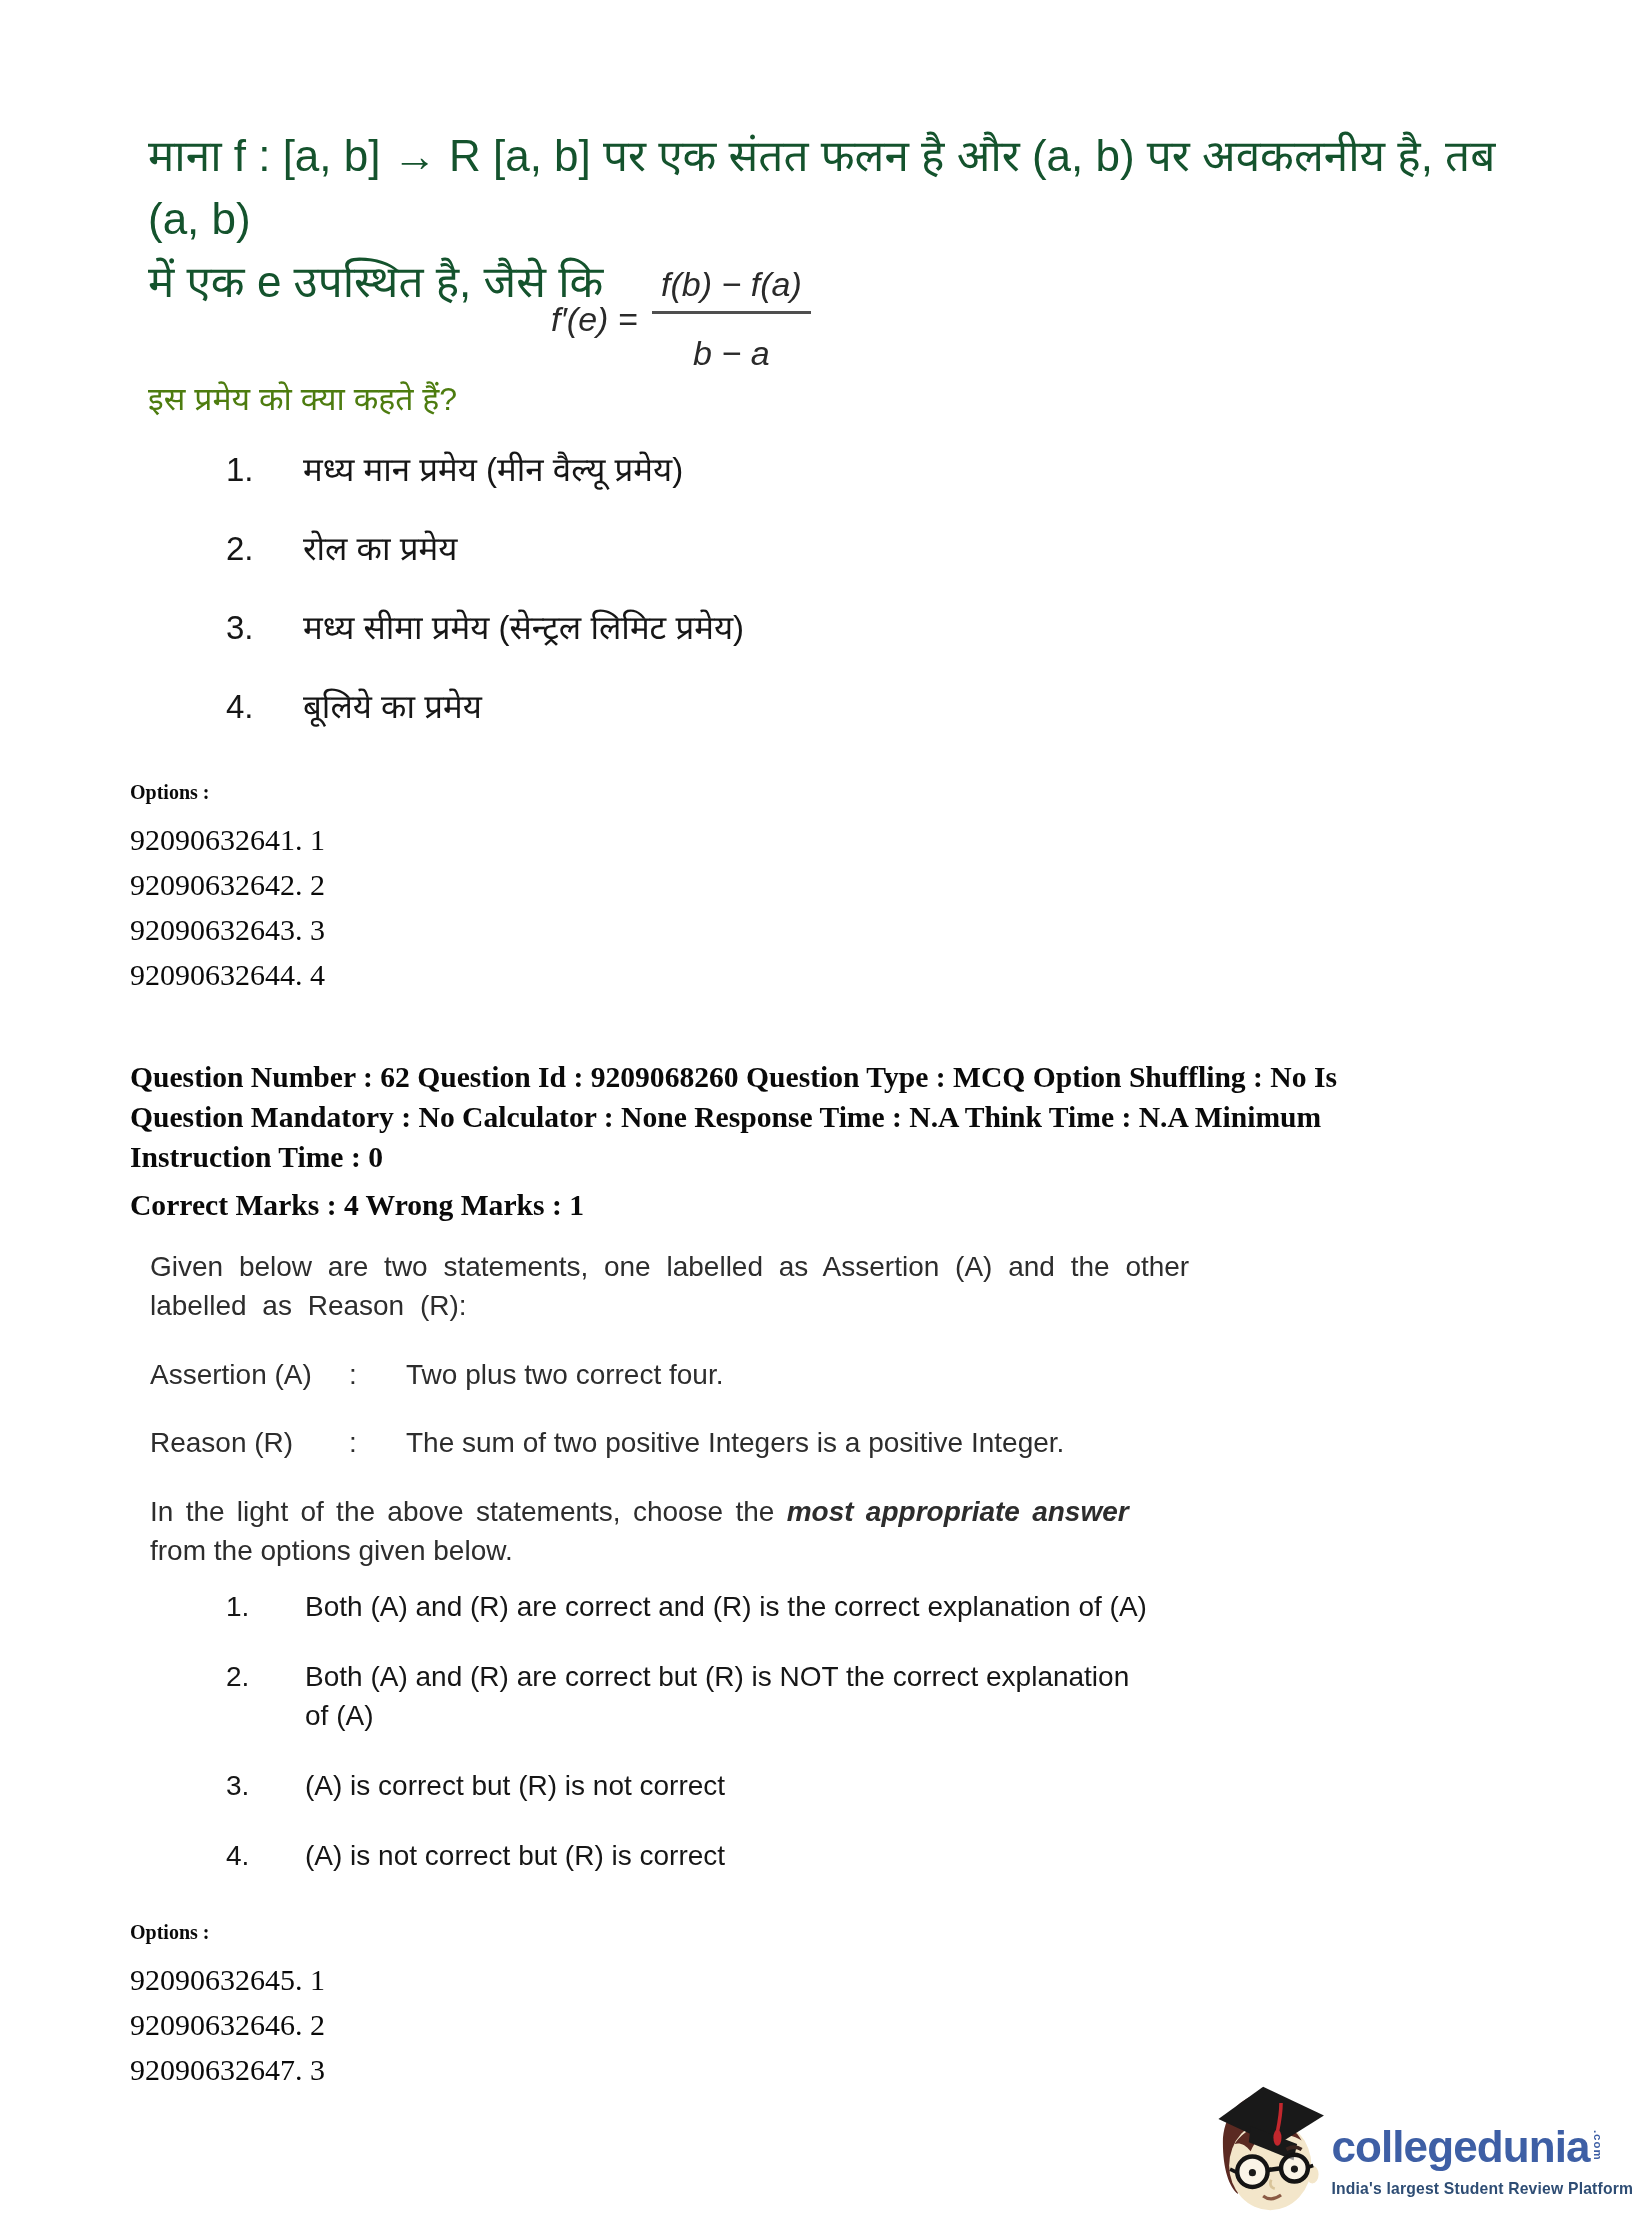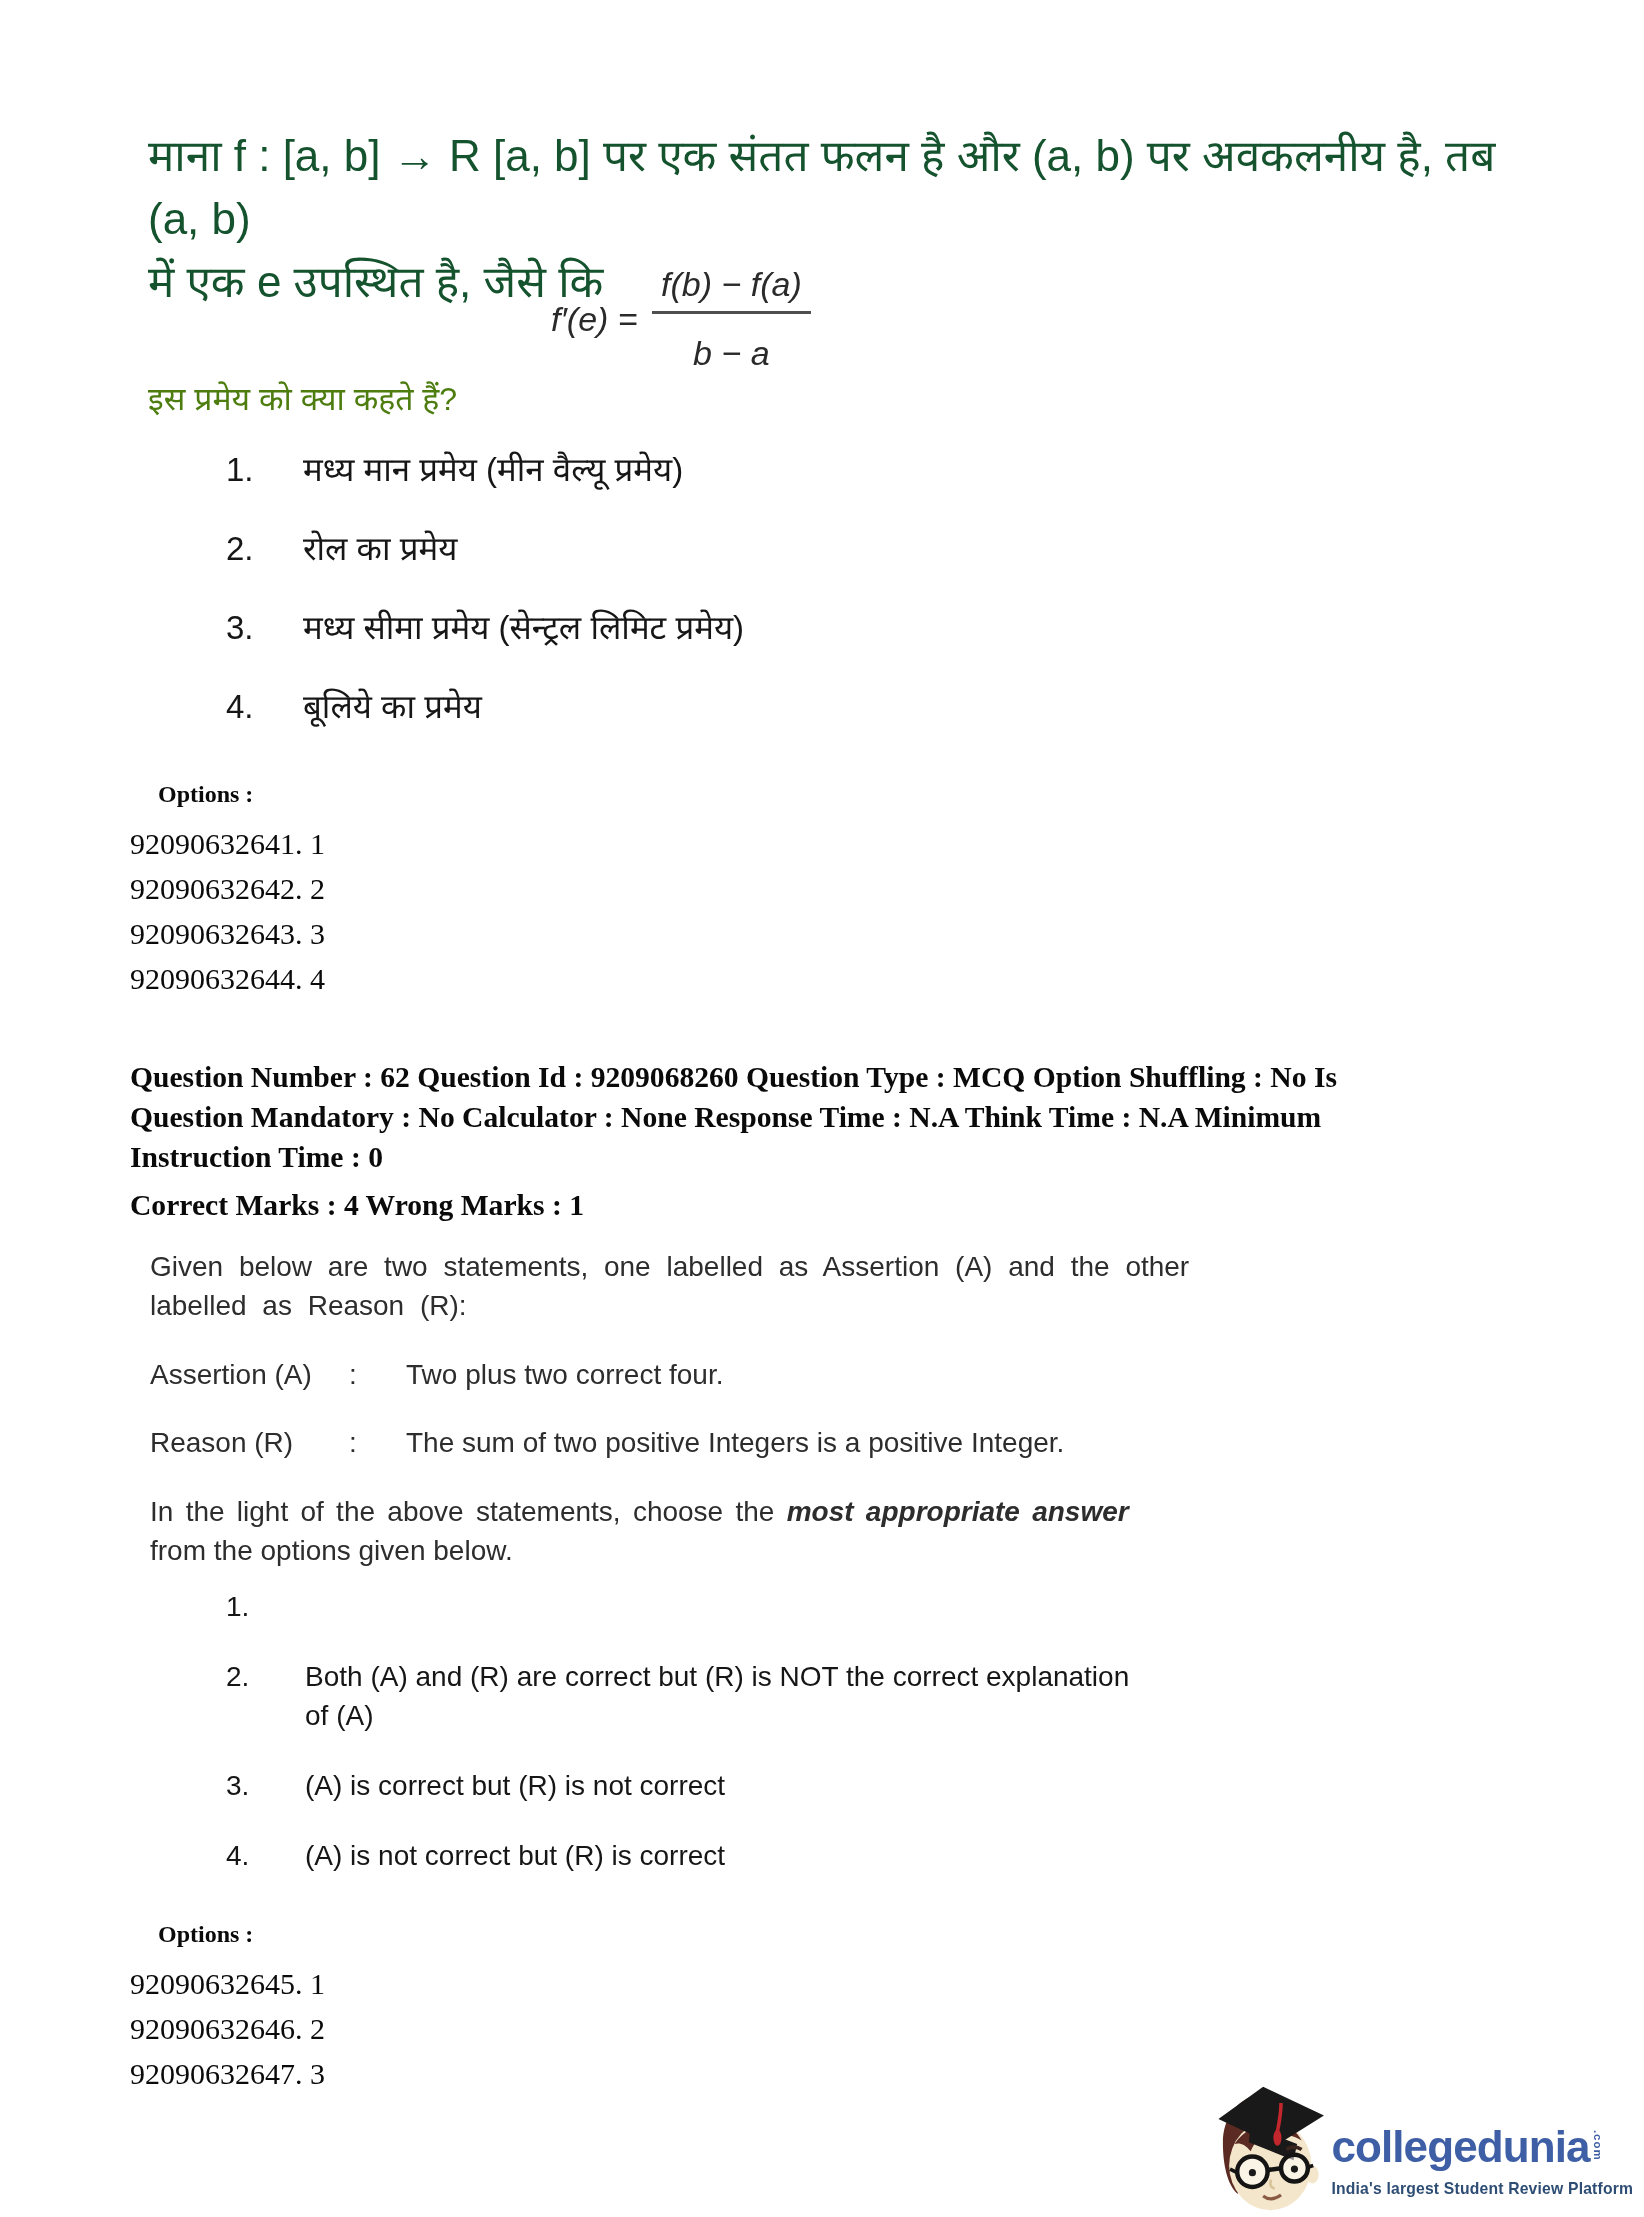--- a/index.html
+++ b/index.html
@@ -34,21 +34,21 @@
     font-size:32px; color:#4d7c0f;
   }
   #hindi-choices { position:absolute; left:226px; top:448px; }
   .choice-row { display:flex; margin-bottom:36px; min-height:43px; line-height:43px; font-size:33px; color:#161616; }
   .choice-row .cnum { width:77px; flex:0 0 77px; }
 
   
   .serif-block { font-family:"Liberation Serif", serif; color:#0a0a0a; }
   #options1 { position:absolute; left:130px; top:781px; }
   #options2 { position:absolute; left:130px; top:1921px; }
-  .opt-head { font-size:24px; font-weight:bold; margin-bottom:12.5px;margin-left:28px; }
+  .opt-head { font-size:20px; font-weight:bold; margin-bottom:12.5px; }
   .opt-id   { font-size:30px; line-height:45px; }
 
   #meta {
     position:absolute; left:130px; top:1057px; width:1424px;
     font-size:29.6px; font-weight:bold; line-height:40px;
   }
   #marks { margin-top:8px; }
 
   
   #q62-body {
@@ -157,20 +157,21 @@
       <div class="ws-wide2">
         <span>In the light of the above statements, choose the </span><span class="em">most appropriate answer</span>
       </div>
       <div>from the options given below.</div>
     </div>
   </div>
 
   <div id="english-choices">
     <div class="choice-row">
       <span class="cnum">1.</span>
+      <span class="ctext">Both (A) and (R) are correct and (R) is the correct explanation of (A)</span>
     </div>
     <div class="choice-row">
       <span class="cnum">2.</span>
       <span class="ctext">Both (A) and (R) are correct but (R) is NOT the correct explanation
 of (A)</span>
     </div>
     <div class="choice-row">
       <span class="cnum">3.</span>
       <span class="ctext">(A) is correct but (R) is not correct</span>
     </div>

